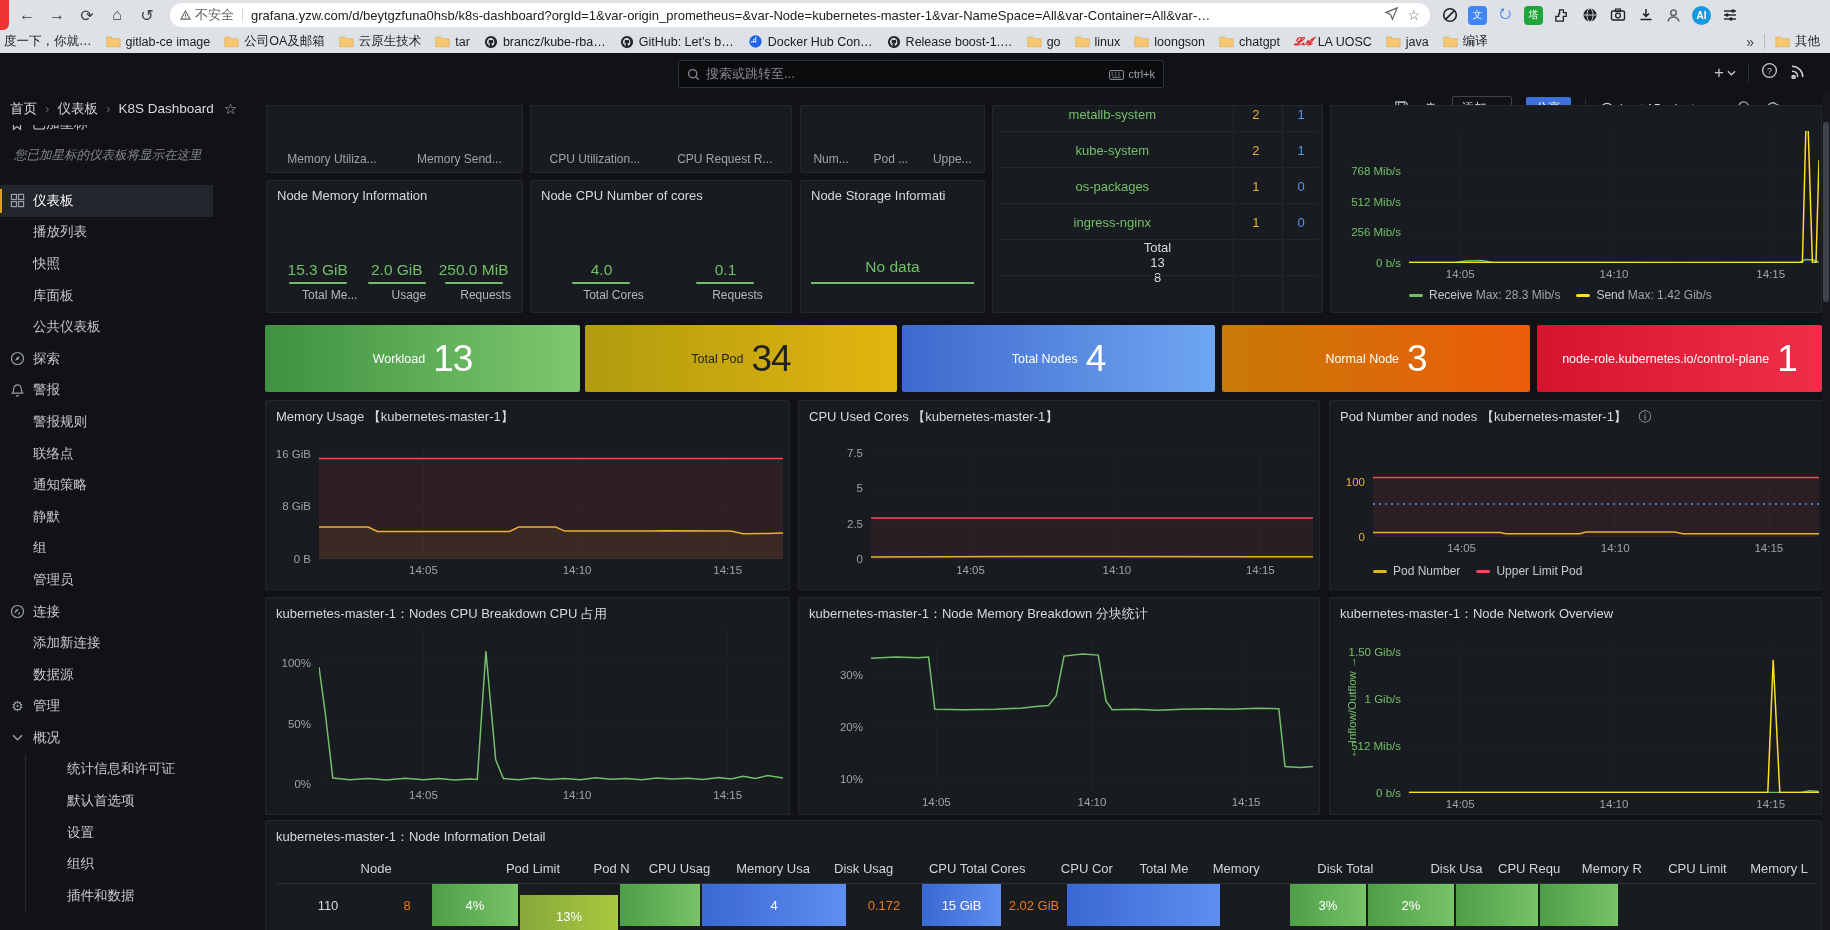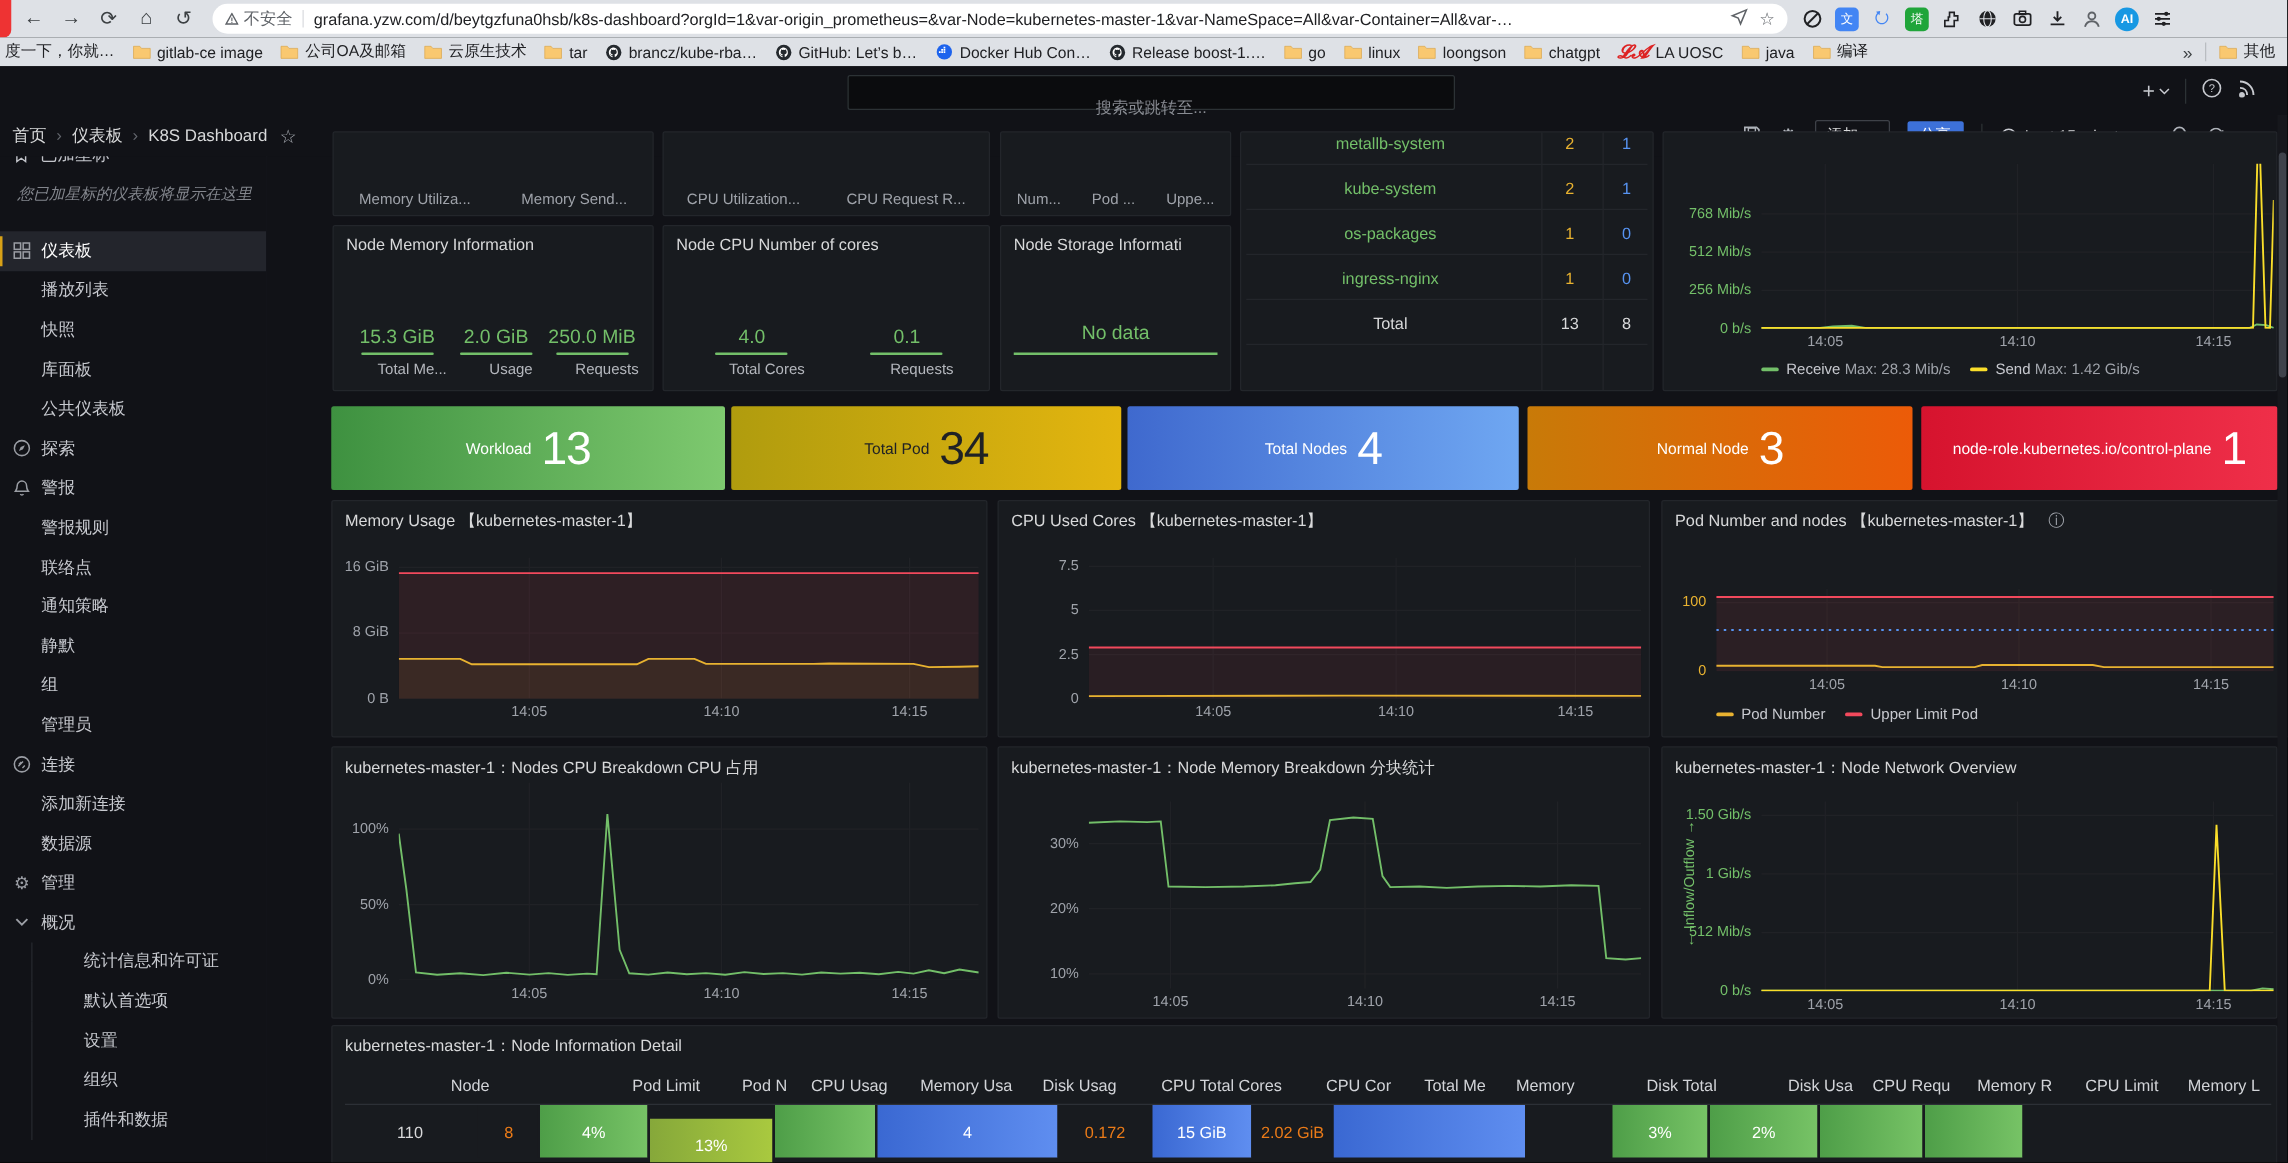--- a/index.html
+++ b/index.html
@@ -18,21 +18,21 @@
   .ext{width:19px;height:19px;display:flex;align-items:center;justify-content:center;font-size:12px;color:#3c4043;}
   .ext.sq{border-radius:4px;color:#fff;font-size:10px;}
   
   #bookmarks{position:absolute;left:0;top:30px;width:1830px;height:23px;background:#dee1e6;display:flex;align-items:center;font-size:12.5px;color:#202124;}
   .bm{display:flex;align-items:center;gap:5px;margin-right:14px;white-space:nowrap;}
   .bm svg{flex:0 0 auto;}
   #bm-more{margin-left:4px;color:#3c4043;font-size:14px;}
   #bm-sep{width:1px;height:15px;background:#b9bdc1;margin:0 10px;}
   
   #gf-header{position:absolute;left:0;top:53px;width:1830px;height:39px;background:#111217;border-bottom:1px solid #17181d;}
-  #searchbox{position:absolute;left:678px;top:7px;width:468px;height:26px;border:1px solid #2c3235;border-radius:2px;background:#0b0c0e;display:flex;align-items:center;padding:0 8px;color:#888b92;font-size:13px;gap:16px;flex-direction:column;}
+  #searchbox{position:absolute;left:678px;top:7px;width:468px;height:26px;border:1px solid #2c3235;border-radius:2px;background:#0b0c0e;display:flex;align-items:center;padding:0 8px;color:#888b92;font-size:13px;gap:6px;}
   #searchbox .kbd{margin-left:auto;display:flex;align-items:flex-end;gap:4px;font-size:11px;color:#9fa3aa;}
   #gf-header .right{position:absolute;right:24px;top:0;height:39px;display:flex;align-items:center;gap:12px;color:#c7c9cf;}
   #gf-header .hdiv{width:1px;height:20px;background:#2c3235;}
   
   #subhead{position:absolute;left:0;top:92px;width:1830px;height:33px;background:#111217;display:flex;align-items:center;font-size:13.5px;color:#d8d9da;}
   #subhead .crumbs{display:flex;align-items:center;gap:8px;margin-left:10px;}
   #subhead .sep{color:#62656c;}
   #subhead .tools{position:absolute;right:36px;display:flex;align-items:center;gap:14px;color:#aeb2b9;}
   .btn-outline{display:flex;align-items:center;gap:6px;border:1px solid #3e4148;border-radius:2px;height:24px;padding:0 9px;font-size:12.5px;color:#d8d9da;background:transparent;}
   .btn-blue{display:flex;align-items:center;border-radius:2px;height:24px;padding:0 10px;font-size:12.5px;color:#fff;background:#3d71d9;}
@@ -260,21 +260,21 @@
           </svg>
           <span>loongson</span>
         </div>
         <div class="bm">
           <svg width="15" height="13" viewBox="0 0 16 14">
             <path d="M.8 2.2h5.4l1.5 1.8h7.5v8.6H.8z" fill="#f9c870" stroke="#d8a54e" stroke-width=".6"></path>
           </svg>
           <span>chatgpt</span>
         </div>
         <div class="bm">
-          <span style="color:#d22;font-style:italic;font-weight:bold;font-size:15px">𝓛𝓐</span>
+          <span style="color:#d22;font-style:italic;font-weight:bold;font-size:11px">𝓛𝓐</span>
           <span>LA UOSC</span>
         </div>
         <div class="bm">
           <svg width="15" height="13" viewBox="0 0 16 14">
             <path d="M.8 2.2h5.4l1.5 1.8h7.5v8.6H.8z" fill="#f9c870" stroke="#d8a54e" stroke-width=".6"></path>
           </svg>
           <span>java</span>
         </div>
         <div class="bm">
           <svg width="15" height="13" viewBox="0 0 16 14">
@@ -534,21 +534,21 @@
             <span class="c2">1</span>
             <span class="c3">0</span>
             <div class="bd"></div>
           </div>
           <div class="nsrow" style="top: 98px;">
             <span class="c1">ingress-nginx</span>
             <span class="c2">1</span>
             <span class="c3">0</span>
             <div class="bd"></div>
           </div>
-          <div class="nsrow total" style="top: 134px;">
+          <div class="nsrow total" style="top: 134px; flex-direction: column;">
             <span class="c1">Total</span>
             <span class="c2">13</span>
             <span class="c3">8</span>
             <div class="bd"></div>
           </div>
           <div class="nsvline" style="left: 240px;"></div>
           <div class="nsvline" style="left: 289px;"></div>
         </div>
     </div>
 

